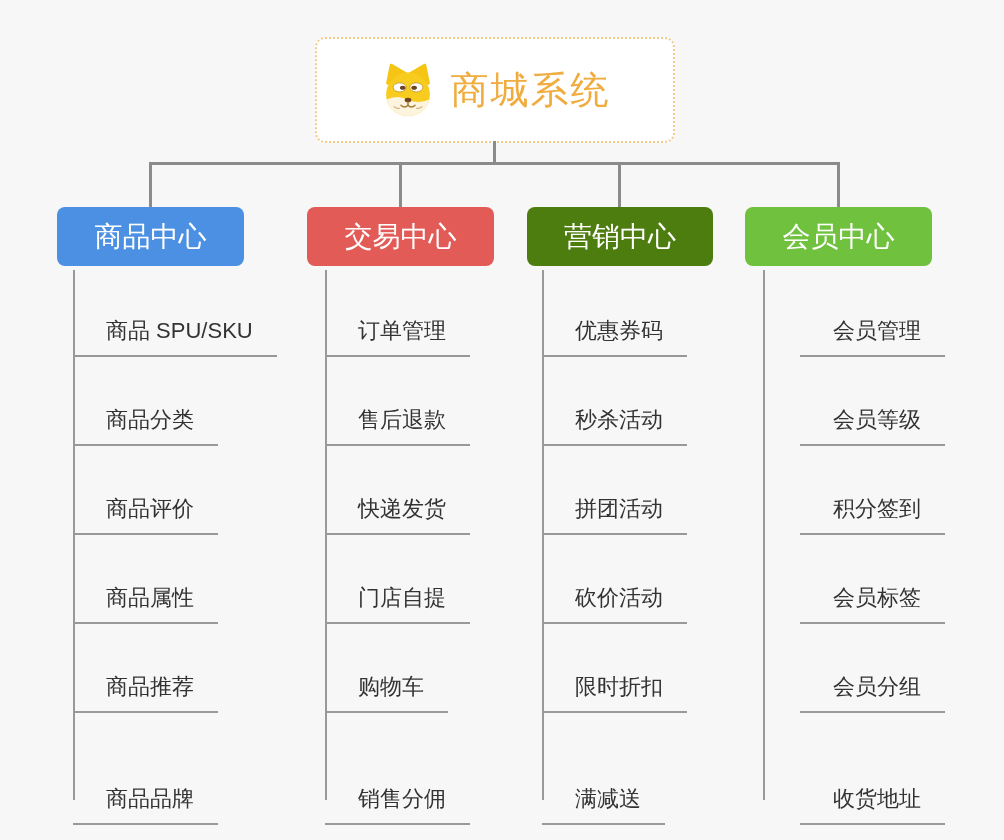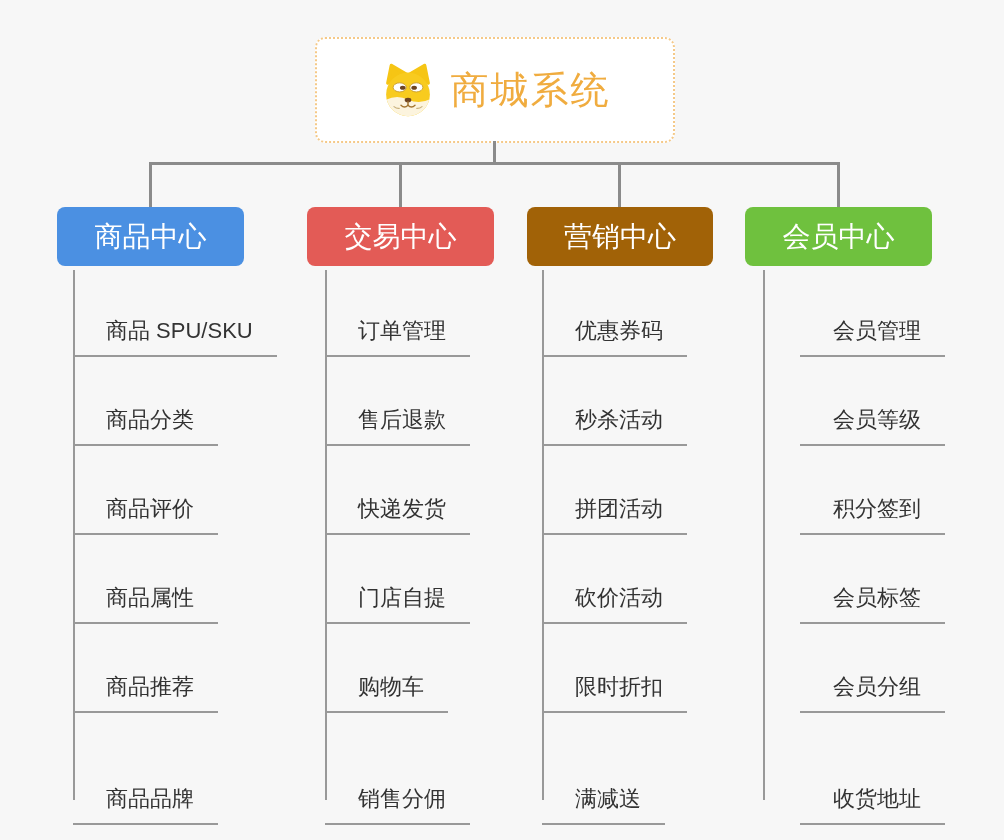--- a/index.html
+++ b/index.html
@@ -118,21 +118,21 @@
 
   <div class="line stem"></div>
   <div class="line hbar"></div>
   <div class="line drop drop-1"></div>
   <div class="line drop drop-2"></div>
   <div class="line drop drop-3"></div>
   <div class="line drop drop-4"></div>
 
   <div class="branch branch-1" style="background-color: rgb(75, 144, 226);">商品中心</div>
   <div class="branch branch-2" style="background-color: rgb(227, 91, 86);">交易中心</div>
-  <div class="branch branch-3" style="background-color: #a16207;">营销中心</div>
+  <div class="branch branch-3" style="background-color: #4d7c0f;">营销中心</div>
   <div class="branch branch-4" style="background-color: rgb(111, 193, 62);">会员中心</div>
 
   <div class="spine spine-1"></div>
   <div class="spine spine-2"></div>
   <div class="spine spine-3"></div>
   <div class="spine spine-4"></div>
 
   <div class="leaf c1 r1">商品 SPU/SKU</div>
   <div class="leaf c1 r2">商品分类</div>
   <div class="leaf c1 r3">商品评价</div>

